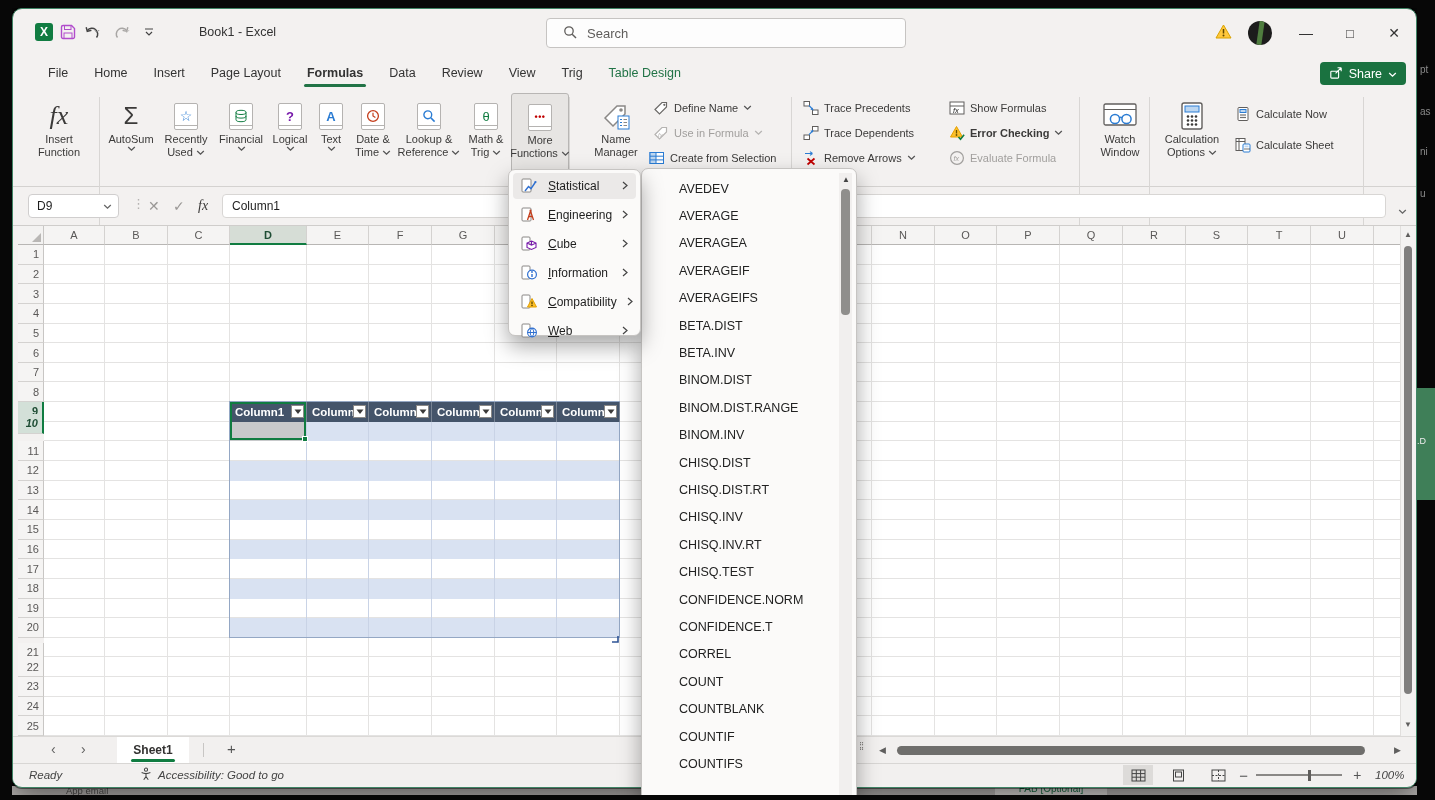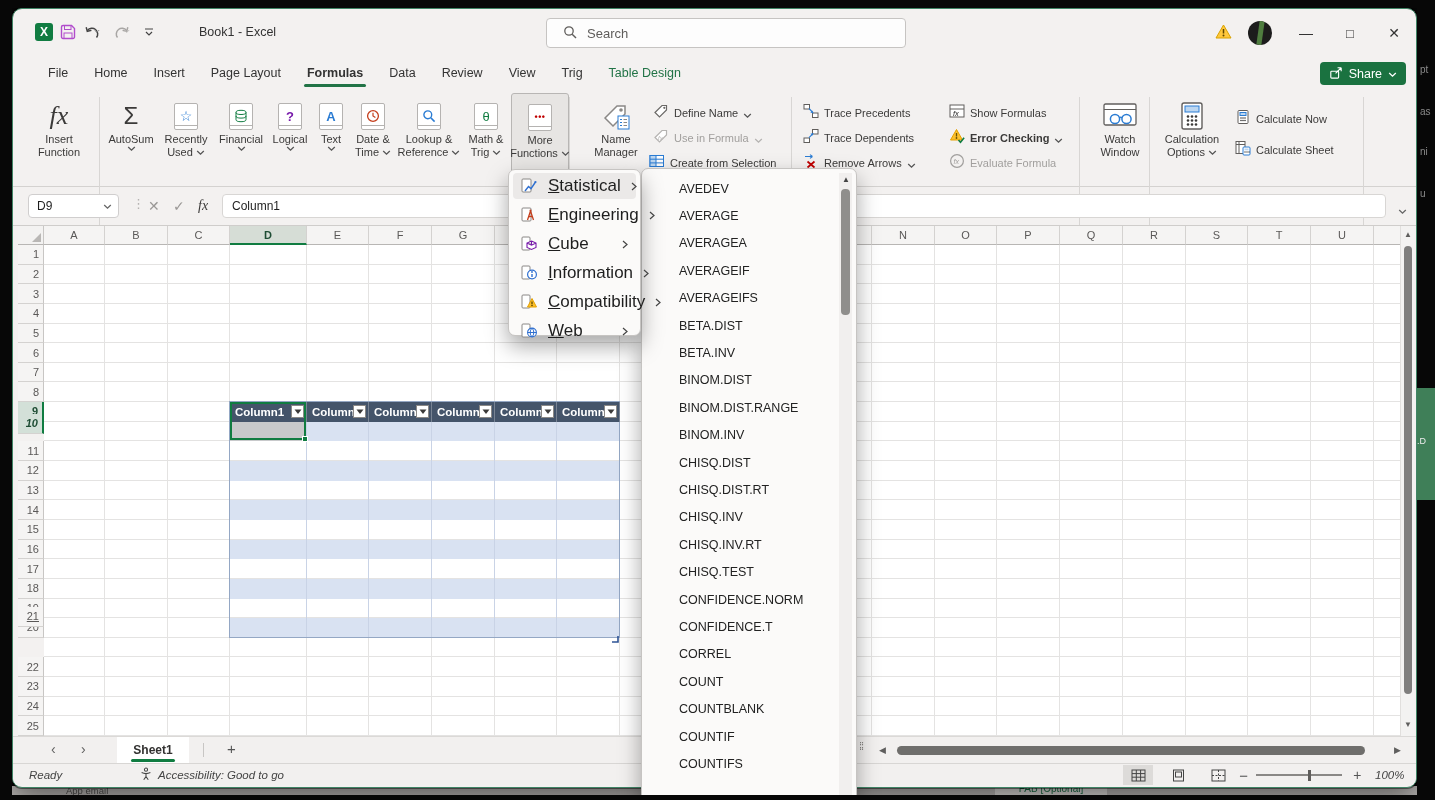--- a/index.html
+++ b/index.html
@@ -29,21 +29,21 @@
   .tab.active::after{content:"";position:absolute;left:10px;right:10px;bottom:2px;height:3px;border-radius:2px;background:#217346;}
   .tab.ctx{color:#217346;}
   .sharebtn{position:absolute;right:10px;top:53px;height:23px;background:#1a7240;color:#fff;border-radius:4px;
        display:flex;align-items:center;padding:0 9px;font-size:12.5px;gap:6px;}
   
   .ribbon{position:absolute;left:0;top:80px;width:100%;height:98px;border-bottom:1px solid #d4d2d0;}
   .bigbtn{position:absolute;top:4px;height:112px;display:flex;flex-direction:column;align-items:center;padding-top:6px;}
   .bigbtn .ic{height:34px;display:flex;align-items:center;justify-content:center;}
   .bigbtn .ln{font-size:11px;color:#3b3a39;line-height:13px;text-align:center;white-space:nowrap;display:flex;align-items:center;gap:3px;justify-content:center;}
   .bigbtn.pressed{background:#e7e5e3;border:1px solid #b8b6b4;border-radius:3px;}
-  .smallbtn{position:absolute;height:22px;display:flex;align-items:flex-end;gap:5px;font-size:11px;color:#3b3a39;white-space:nowrap;}
+  .smallbtn{position:absolute;height:22px;display:flex;align-items:center;gap:5px;font-size:11px;color:#3b3a39;white-space:nowrap;}
   .smallbtn.dis{color:#a19f9d;}
   .fxbig{font-family:"Liberation Serif","DejaVu Serif",serif;font-style:italic;font-size:26px;color:#3b3a39;}
   .sigma{font-size:24px;color:#3b3a39;}
   .book{width:24px;height:27px;border:1px solid #b5b3b1;border-radius:2px;background:#fff;display:inline-flex;
         align-items:center;justify-content:center;position:relative;}
   .book::after{content:"";position:absolute;left:0;right:0;bottom:3px;height:1px;background:#b5b3b1;}
   .sep{position:absolute;top:8px;width:1px;height:132px;background:#d8d6d4;}
   .grouplabel{position:absolute;top:148px;transform:translateX(-50%);font-size:10.5px;color:#605e5c;white-space:nowrap;}
   .collapse{position:absolute;right:14px;top:152px;color:#555;}
   
@@ -96,21 +96,21 @@
        font-size:11.5px;color:#444;}
   .stitem{position:absolute;top:0;height:22px;display:flex;align-items:center;gap:5px;font-style:italic;}
   .viewbtn{position:absolute;top:1px;width:30px;height:20px;display:flex;align-items:center;justify-content:center;}
   .viewbtn.active{background:#dddbd9;}
   .zoomtrack{position:absolute;top:10px;width:86px;height:1.5px;background:#8a8886;}
   .zoomthumb{position:absolute;top:-4.5px;width:3px;height:11px;background:#5f5d5b;}
   
   .menu{position:absolute;background:#fbfaf9;border:1px solid #c6c4c2;border-radius:7px;z-index:60;
         box-shadow:0 10px 22px rgba(0,0,0,.35);}
   .mitem{position:relative;height:26px;margin:3px 4px 0 4px;display:flex;align-items:center;gap:10px;padding:0 8px;border-radius:4px;
-        font-size:17px;color:#1e1e1e;}
+        font-size:12px;color:#1e1e1e;}
   .mitem.hl{background:#ebe9e8;}
   .mitem .marr{margin-left:auto;color:#444;}
   .submenu{position:absolute;background:#fbfaf9;border:1px solid #c6c4c2;border-radius:7px 7px 0 0;z-index:59;
         box-shadow:0 10px 22px rgba(0,0,0,.35);overflow:hidden;}
   .fitem{height:27.4px;display:flex;align-items:center;padding-left:37px;font-size:12.5px;color:#222;}
   .subscroll{position:absolute;right:4px;top:4px;width:13px;bottom:0;background:#f1efee;}
   .subthumb{position:absolute;left:2px;top:16px;width:9px;height:126px;background:#8f8e8c;border-radius:4px;}
   
   .frame{position:absolute;background:#070707;z-index:80;}
   .grayband{position:absolute;left:12px;top:786px;width:1405px;height:10px;background:#b9b6b4;z-index:5;}
@@ -599,21 +599,21 @@
         <div class="rowhead" style="top: 432.4px; height: 19.64px;">11</div>
         <div class="rowhead" style="top: 452.04px; height: 19.64px;">12</div>
         <div class="rowhead" style="top: 471.68px; height: 19.64px;">13</div>
         <div class="rowhead" style="top: 491.32px; height: 19.64px;">14</div>
         <div class="rowhead" style="top: 510.96px; height: 19.64px;">15</div>
         <div class="rowhead" style="top: 530.6px; height: 19.64px;">16</div>
         <div class="rowhead" style="top: 550.24px; height: 19.64px;">17</div>
         <div class="rowhead" style="top: 569.88px; height: 19.64px;">18</div>
         <div class="rowhead" style="top: 589.52px; height: 19.64px;">19</div>
         <div class="rowhead" style="top: 609.16px; height: 19.64px;">20</div>
-        <div class="rowhead" style="top: 598px; height: 19.64px; text-decoration: underline;">21</div>
+        <div class="rowhead" style="top: 634px; height: 19.64px; text-decoration: underline;">21</div>
         <div class="rowhead" style="top: 648.44px; height: 19.64px;">22</div>
         <div class="rowhead" style="top: 668.08px; height: 19.64px;">23</div>
         <div class="rowhead" style="top: 687.72px; height: 19.64px;">24</div>
         <div class="rowhead" style="top: 707.36px; height: 19.64px;">25</div>
         <div class="vline" style="left: 91px; top: 236px; width: 1px; height: 491px;"></div>
         <div class="vline" style="left: 154px; top: 236px; width: 1px; height: 491px;"></div>
         <div class="vline" style="left: 216px; top: 236px; width: 1px; height: 491px;"></div>
         <div class="vline" style="left: 293px; top: 236px; width: 1px; height: 491px;"></div>
         <div class="vline" style="left: 355px; top: 236px; width: 1px; height: 491px;"></div>
         <div class="vline" style="left: 418px; top: 236px; width: 1px; height: 491px;"></div>

